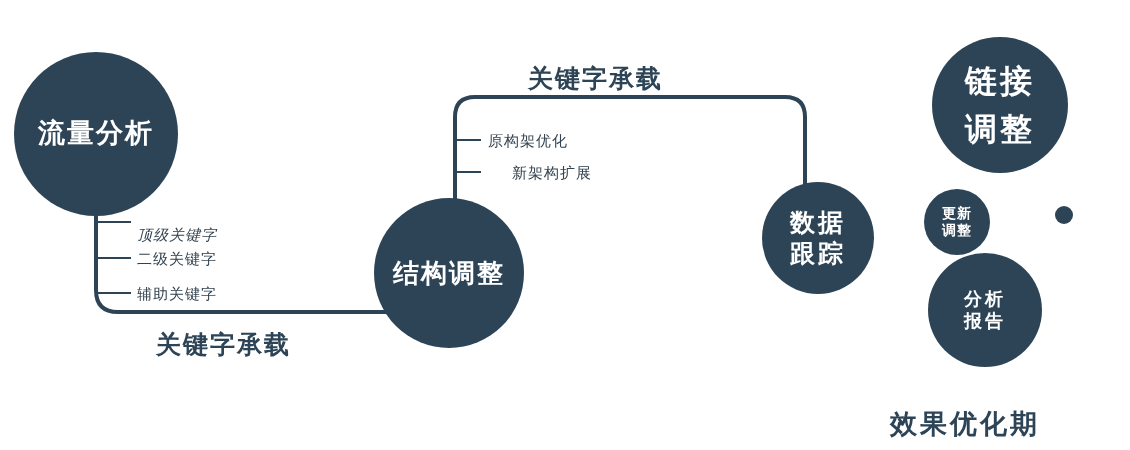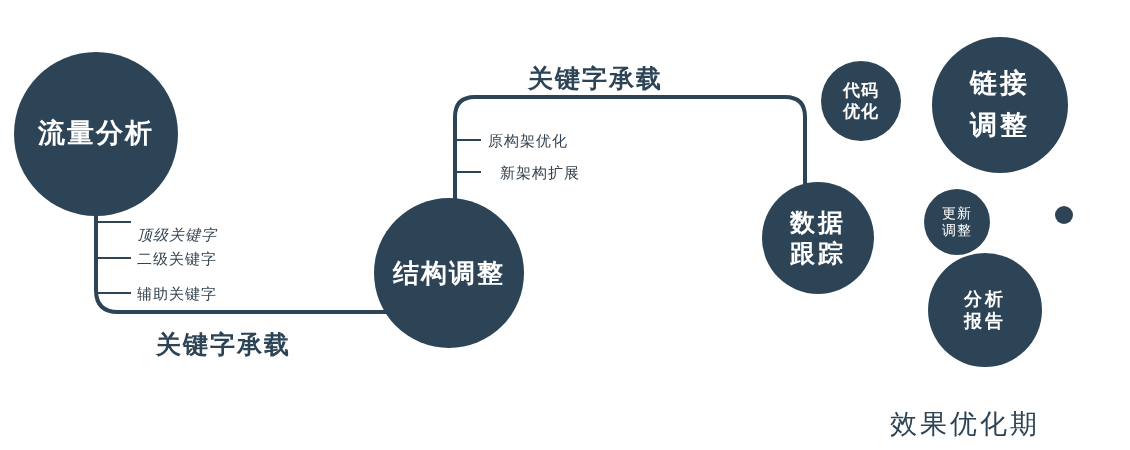--- a/index.html
+++ b/index.html
@@ -10,27 +10,27 @@
   .connectors{position:absolute;left:0;top:0;width:1130px;height:450px;}
   .node{
     position:absolute;border-radius:50%;background:var(--primary,#2d4456);
     display:flex;flex-direction:column;align-items:center;justify-content:center;
     color:#ffffff;text-align:center;line-height:1.25;
   }
   .node .ln{display:block;}
   .node-xl{font-size:27px;font-weight:bold;letter-spacing:2px;}
   .node-lg{font-size:25px;font-weight:bold;letter-spacing:3px;}
   .node-md{font-size:17px;font-weight:bold;letter-spacing:1px;}
-  .node-sm{font-size:14px;font-weight:normal;letter-spacing:1px;}
+  .node-sm{font-size:14px;font-weight:bold;letter-spacing:1px;}
   .edge-label{
     position:absolute;color:var(--primary,#2d4456);font-weight:bold;
     font-size:25px;letter-spacing:2px;white-space:nowrap;text-align:center;
   }
   .phase-label{
-    position:absolute;color:var(--primary,#2d4456);font-weight:normal;
+    position:absolute;color:var(--primary,#2d4456);font-weight:bold;
     font-size:27px;letter-spacing:3px;white-space:nowrap;
   }
   .branch-label{
     position:absolute;color:#33424e;font-size:15px;letter-spacing:1px;white-space:nowrap;
   }
 </style>
 </head>
 <body>
 
 <div class="canvas">
@@ -55,26 +55,22 @@
 
   <div class="node node-xl" style="left:14px;top:52px;width:164px;height:164px;">
     <span class="ln">流量分析</span>
   </div>
 
   <div class="node node-lg" style="left:762px;top:182px;width:112px;height:112px;">
     <span class="ln">数据</span>
     <span class="ln">跟踪</span>
   </div>
 
-  <div class="node node-md" style="left:821px;top:61px;width:80px;height:80px;">
-    <span class="ln">代码</span>
-    <span class="ln">优化</span>
-  </div>
 
-  <div class="node node-lg" style="left:932px;top:37px;width:136px;height:136px;font-size:27px;gap:8px;">
+  <div class="node node-lg" style="left:932px;top:37px;width:136px;height:136px;font-size:32px;gap:8px;">
     <span class="ln">链接</span>
     <span class="ln">调整</span>
   </div>
 
   <div class="node node-sm" style="left:924px;top:189px;width:66px;height:66px;">
     <span class="ln">更新</span>
     <span class="ln">调整</span>
   </div>
 
   <div class="node" style="left:1055px;top:206px;width:18px;height:18px;"></div>
@@ -87,15 +83,15 @@
   <div class="edge-label" style="left:156px;top:328px;">关键字承载</div>
 
   <div class="edge-label" style="left:528px;top:62px;">关键字承载</div>
 
   <div class="phase-label" style="left:890px;top:406px;">效果优化期</div>
 
   <div class="branch-label" style="left:137px;top:226px;font-style:italic;">顶级关键字</div>
   <div class="branch-label" style="left:137px;top:250px;">二级关键字</div>
   <div class="branch-label" style="left:137px;top:285px;">辅助关键字</div>
   <div class="branch-label" style="left:488px;top:132px;">原构架优化</div>
-  <div class="branch-label" style="left:500px;top:164px;">新架构扩展</div>
+  <div class="branch-label" style="left:512px;top:164px;">新架构扩展</div>
 
 </div>
 
 </body></html>

